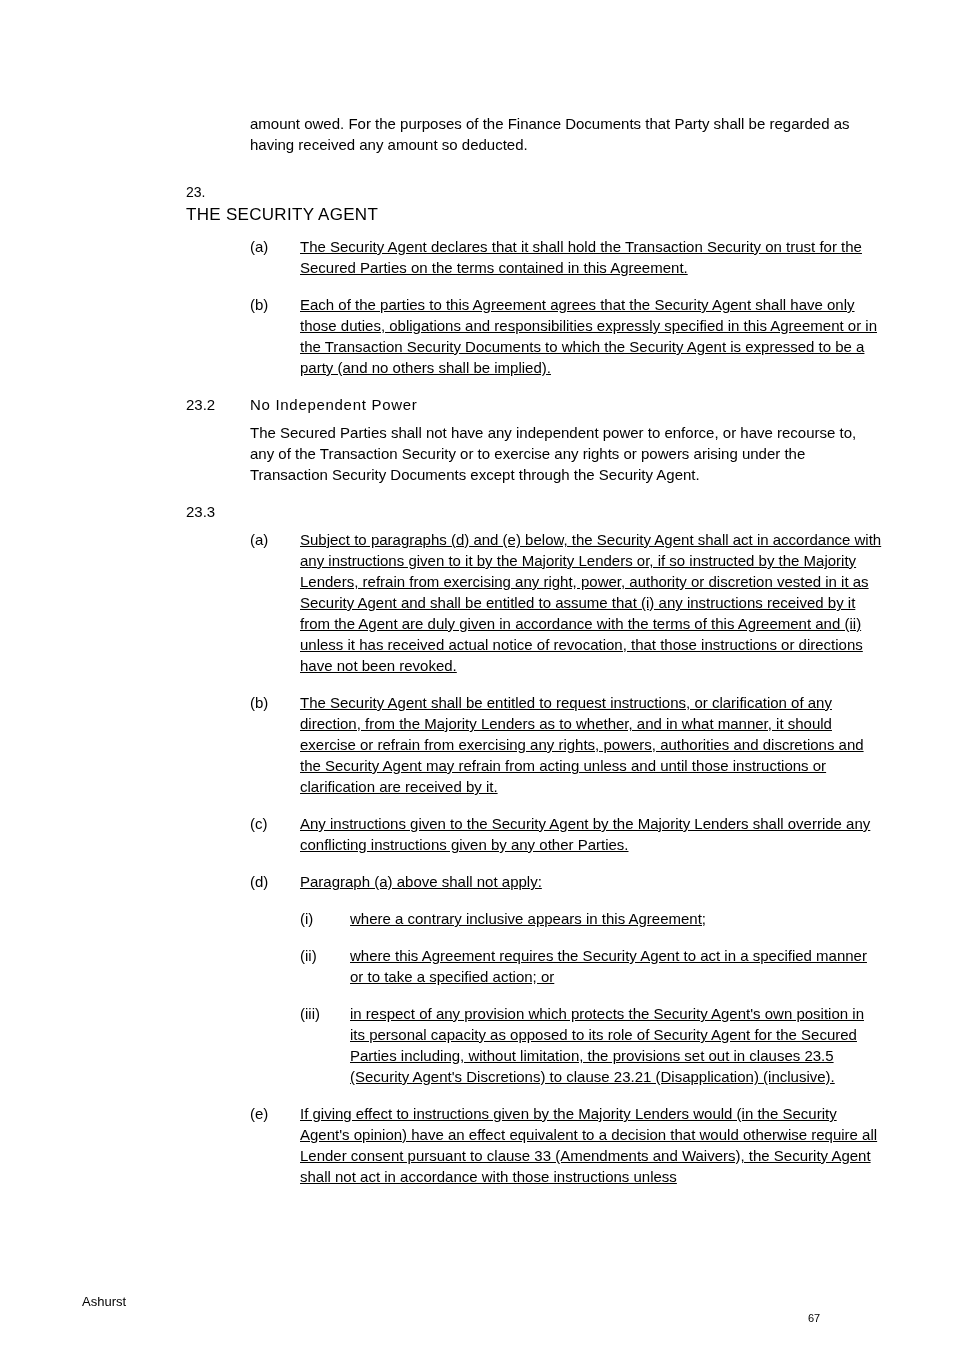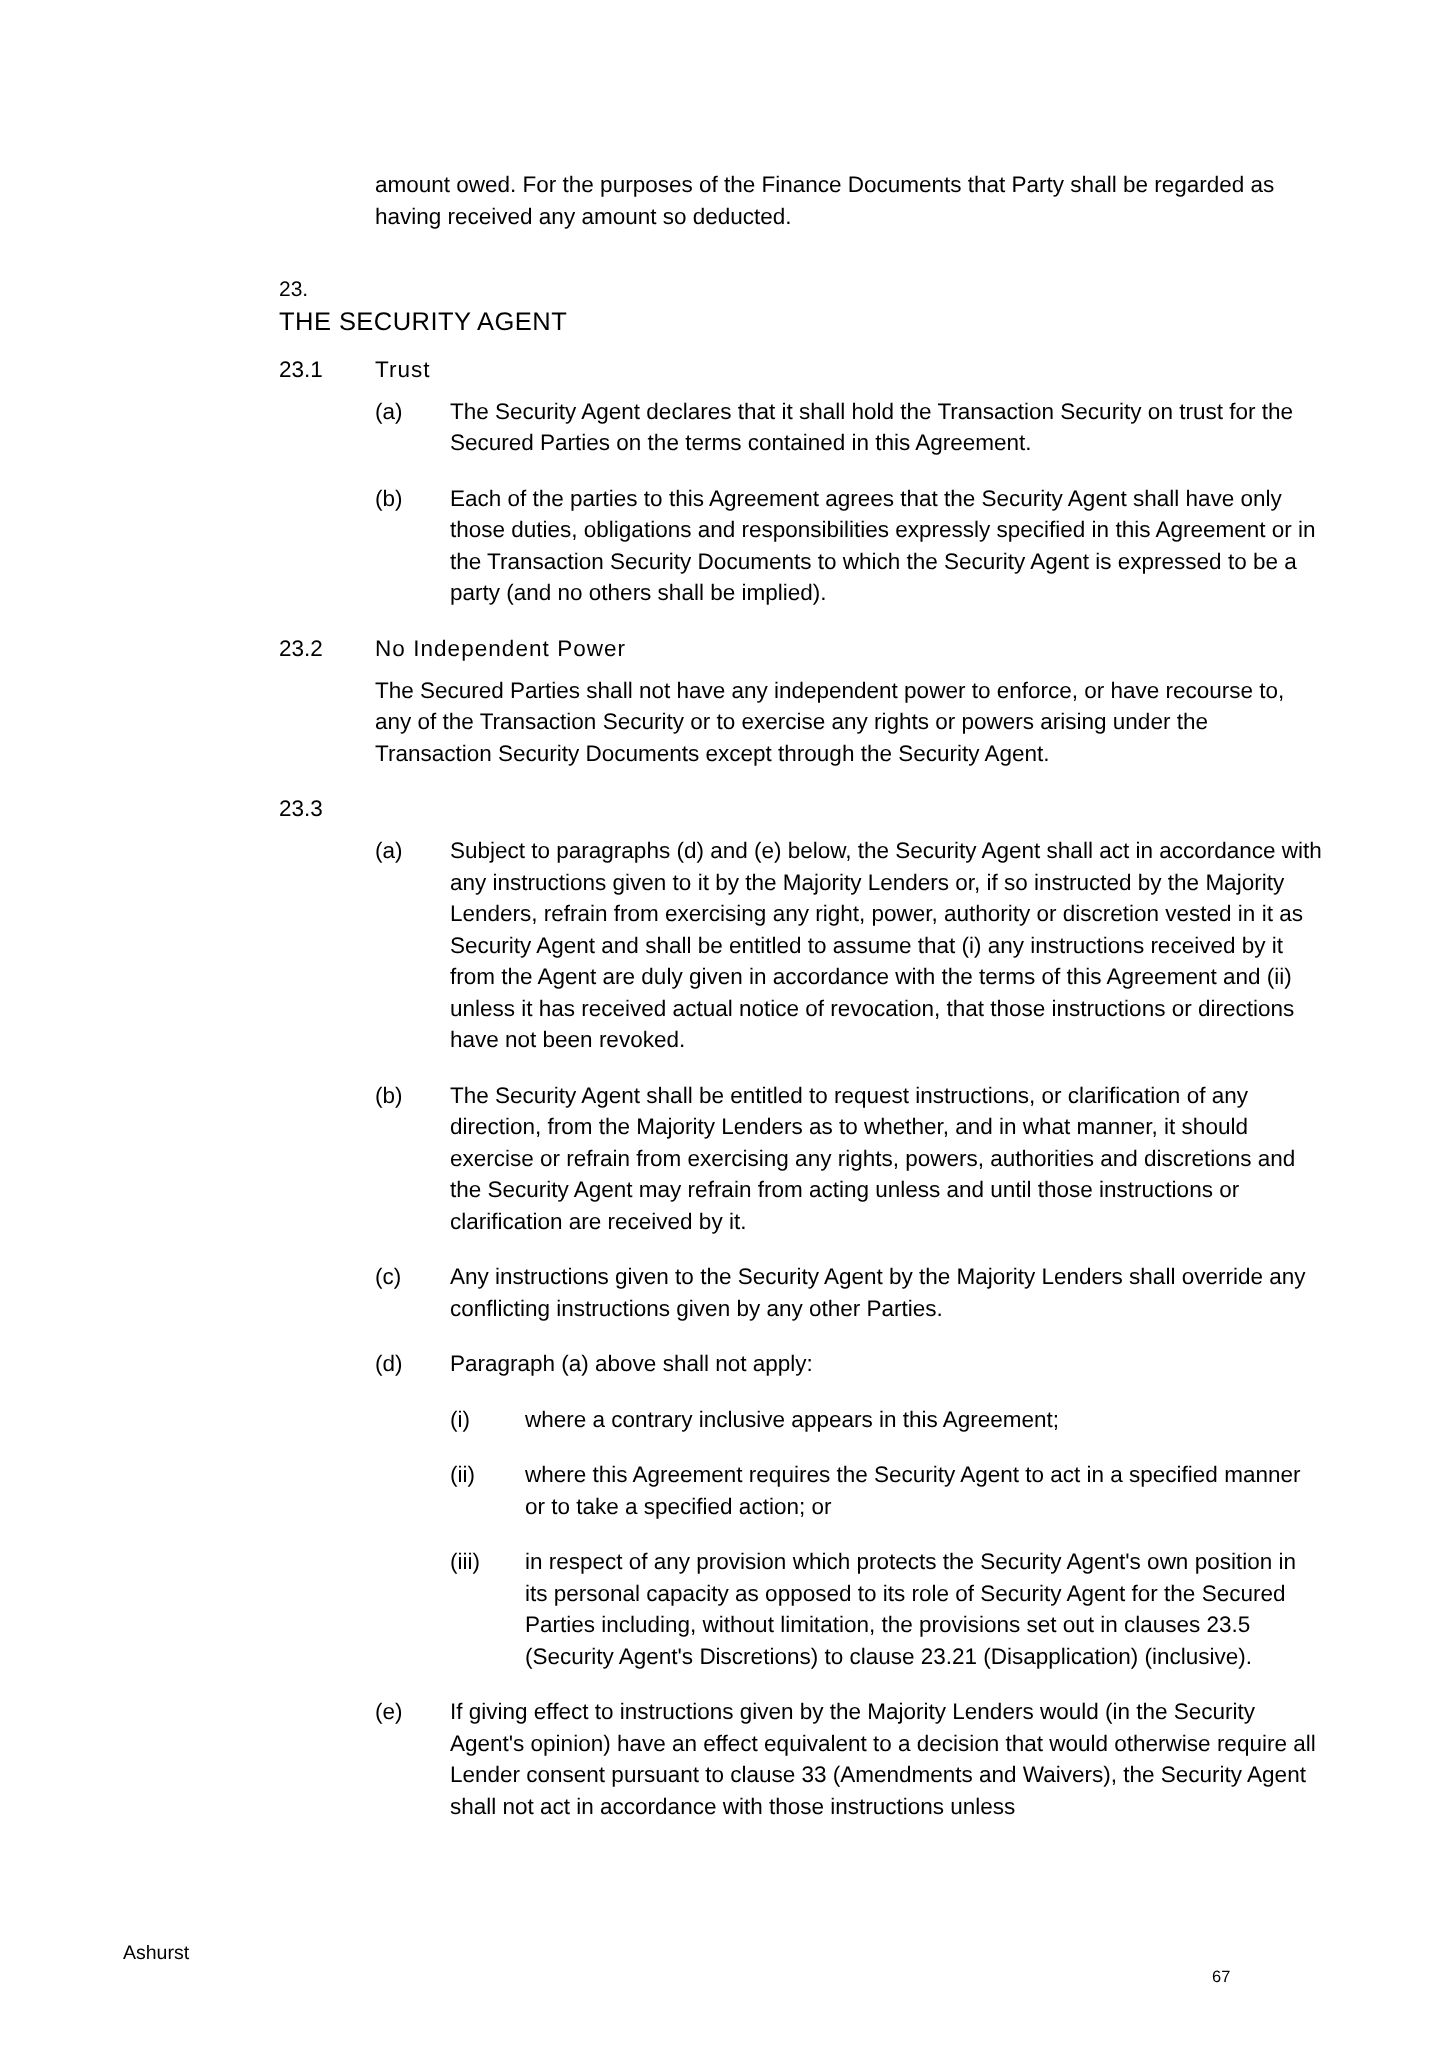--- a/index.html
+++ b/index.html
@@ -41,21 +41,21 @@
   .subsection-title {
     font-size: 15px;
     line-height: 21px;
     font-weight: normal;
     letter-spacing: 0.7px;
     margin: 0;
   }
 
   .para { display: flex; margin-bottom: 16px; }
   .marker { width: 50px; flex-shrink: 0; }
-  .ptext { flex: 1; }
+  .ptext { flex: 1; text-decoration: underline; }
   .para.sub { margin-left: 50px; }
   .plain-body { margin-bottom: 16px; }
 
   .footer-left {
     position: absolute;
     left: 82px;
     top: 1294px;
     font-size: 13px;
   }
   .footer-right {
@@ -73,24 +73,20 @@
   <div class="row continuation-row">
     <div class="numcol"></div>
     <p class="bodycol">amount owed.  For the purposes of the Finance Documents that Party shall be regarded as having received any amount so deducted.</p>
   </div>
 
   <div class="row clause-row">
     <div class="numcol">23.</div>
     <h1 class="clause-title">THE SECURITY AGENT</h1>
   </div>
 
-  <div class="row subtitle-row">
-    <div class="numcol">23.1</div>
-    <h2 class="subsection-title">Trust</h2>
-  </div>
   <div class="row">
     <div class="numcol"></div>
     <div class="bodycol">
       <div class="para">
         <div class="marker">(a)</div>
         <p class="ptext">The Security Agent declares that it shall hold the Transaction Security on trust for the Secured Parties on the terms contained in this Agreement.</p>
       </div>
       <div class="para">
         <div class="marker">(b)</div>
         <p class="ptext">Each of the parties to this Agreement agrees that the Security Agent shall have only those duties, obligations and responsibilities expressly specified in this Agreement or in the Transaction Security Documents to which the Security Agent is expressed to be a party (and no others shall be implied).</p>

